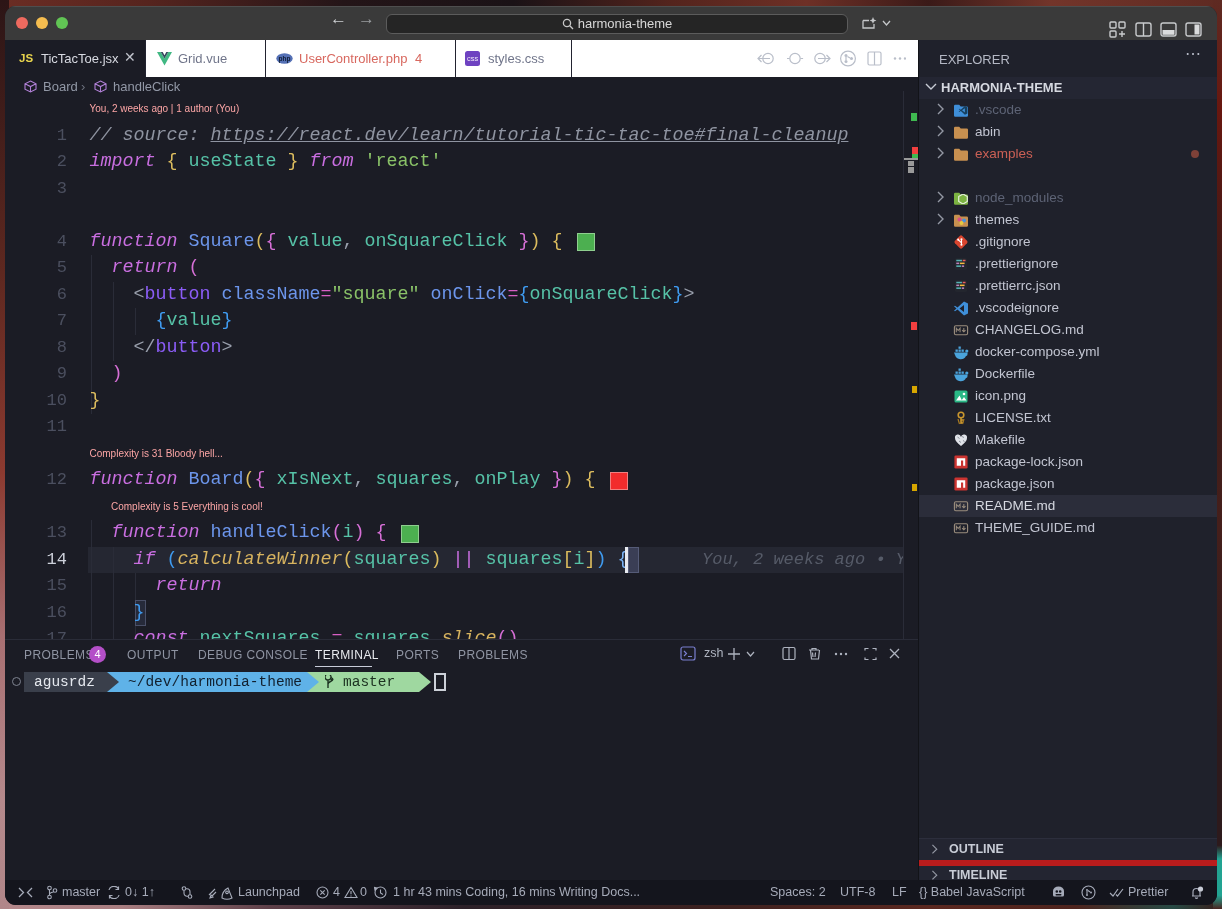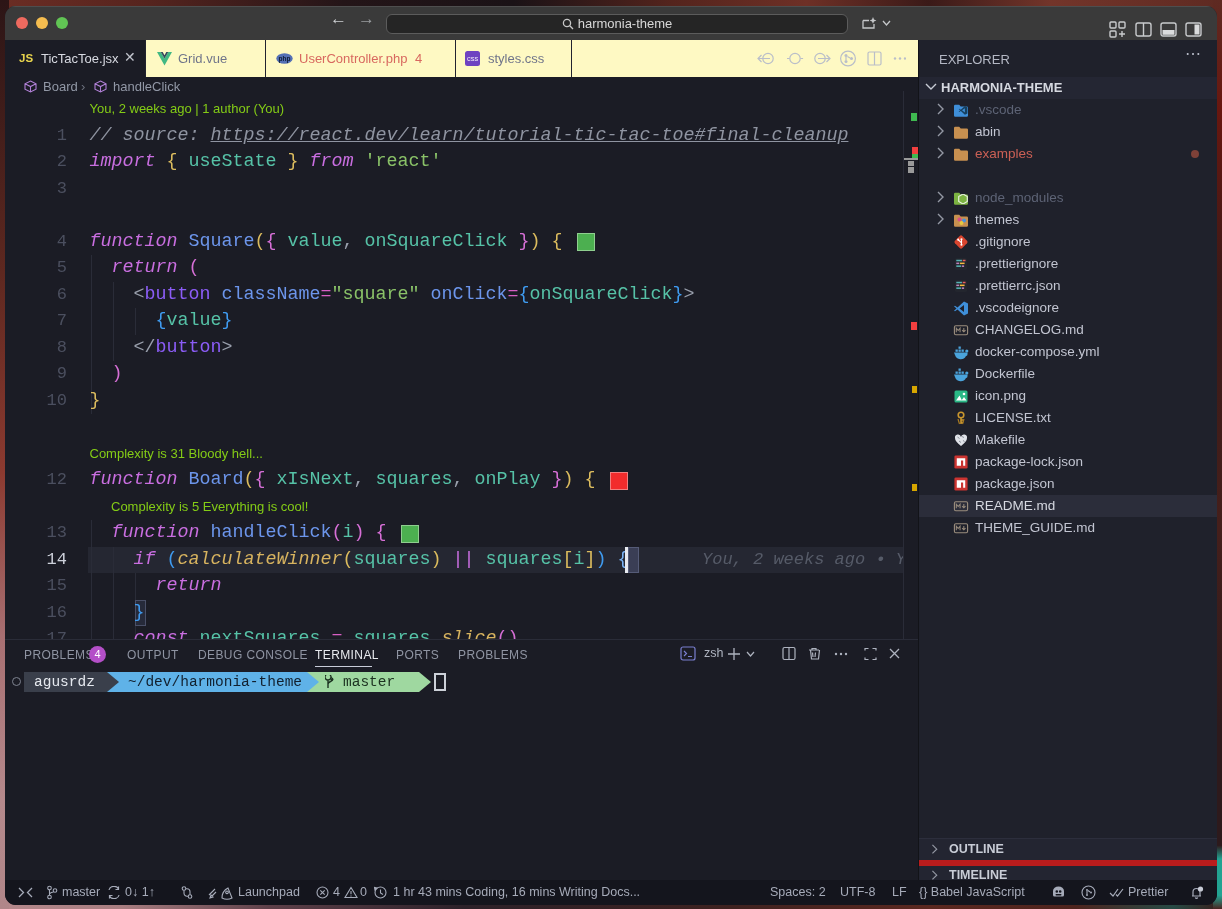--- a/index.html
+++ b/index.html
@@ -10,31 +10,31 @@
 .wp-left{left:0;top:0;width:9px;height:909px;background:linear-gradient(#2c1516,#5e2820 30%,#8c3a30 52%,#a86f72 70%,#b5898c 88%,#b08689)}
 .wp-right{left:1213px;top:0;width:9px;height:909px;background:linear-gradient(#5e2a22,#68170f 12%,#3a1a18 32%,#451f1b 58%,#2d1a1c 80%,#2d1a1c 93%,#22a392 94.5%,#22a392 98.5%,#4a2420)}
 .wp-bot{left:0;top:897px;width:1222px;height:12px;background:linear-gradient(90deg,#b5898c,#a87d80 10%,#5e4049 22%,#2c2129 38%,#3f2220 60%,#5b2820 76%,#4e241e 88%,#274a45 96%,#3a1d1a)}
 #win{left:5px;top:6px;width:1212px;height:899px;background:#1b1c25;border-radius:11px;overflow:hidden}
 
 #titlebar{left:0;top:0;width:1212px;height:34px;background:#3a3a3a;box-shadow:inset 0 1px 0 #4e4e4e}
 .tl{width:12px;height:12px;border-radius:50%;top:11px}
 #searchbox{left:381px;top:8px;width:462px;height:20px;background:#252525;border:1px solid #5c5c5c;border-radius:6px;color:#d8d8d8;font-size:13px;text-align:center;line-height:18px}
 .navarr{top:3px;font-size:17px;color:#cdd0d3}
 
-#tabbar{left:0;top:34px;width:913px;height:37px;background:#fef9c3}
+#tabbar{left:0;top:34px;width:913px;height:37px;background:#ffffff}
 .tab{top:0;height:37px;border-right:1px solid #222330}
 .tab .ttl{position:absolute;top:11px;font-size:13px;white-space:nowrap}
 #editoricons{left:745px;top:34px;width:168px;height:37px}
 
 #crumb{left:0;top:71px;width:913px;height:20px;background:#1b1c25;font-size:13px;color:#9298a6}
 
 #code{left:0;top:90px;width:898px;height:549px;overflow:hidden;background:#1b1c25}
 .row{position:absolute;left:0;width:898px;height:27px}
 .ln{position:absolute;left:0;top:0;width:62px;text-align:right;color:#4b4f5f;font:17px/26.5px "Liberation Mono",monospace}
-.cl{position:absolute;left:84.5px;top:0;color:#84cc16;font-size:13px;line-height:26.5px;white-space:pre}
+.cl{position:absolute;left:84.5px;top:0;color:#fca5a5;font-size:10px;line-height:26.5px;white-space:pre}
 .ct{position:absolute;left:84.5px;top:0;font:18.33px/26.5px "Liberation Mono",monospace;white-space:pre;color:#aab0bd}
 .kw{color:#c96ee0;font-style:italic}
 .fn{color:#6c95eb}
 .vr{color:#56c2a7}
 .st{color:#8ac268}
 .tg{color:#8b5cf6}
 .pu{color:#9aa0ad}
 .b1{color:#dcbc5e}
 .b2{color:#d66fd6}
 .b3{color:#3f9bf0}
@@ -200,20 +200,23 @@
           <span class="ct">    <span class="pu">&lt;/</span><span class="tg">button</span><span class="pu">&gt;</span></span>
         </div>
       <div class="row" style="top:265px">
           <span class="ln">9</span>
           <span class="ct">  <span class="b2">)</span></span>
         </div>
       <div class="row" style="top:291.5px">
           <span class="ln">10</span>
           <span class="ct"><span class="b1">}</span></span>
         </div>
+      <div class="row" style="top:318px">
+          <span class="ln">11</span>
+        </div>
       <div class="row" style="top:344.5px">
           <span class="cl">Complexity is 31 Bloody hell...</span>
         </div>
       <div class="row" style="top:371px">
           <span class="ln">12</span>
           <span class="ct"><span class="kw">function</span> <span class="fn">Board</span><span class="b1">(</span><span class="b2">{</span><span class="vr"> xIsNext</span><span class="pu">,</span><span class="vr"> squares</span><span class="pu">,</span><span class="vr"> onPlay </span><span class="b2">}</span><span class="b1">)</span> <span class="b1">{</span></span>
         </div>
       <div class="row" style="top:397.5px">
           <span class="cl" style="left:106px">Complexity is 5 Everything is cool!</span>
         </div>

